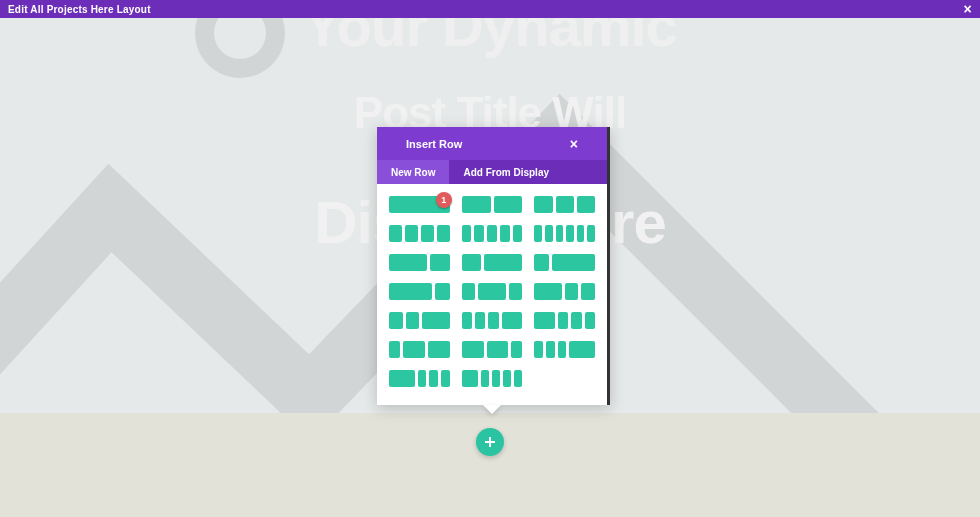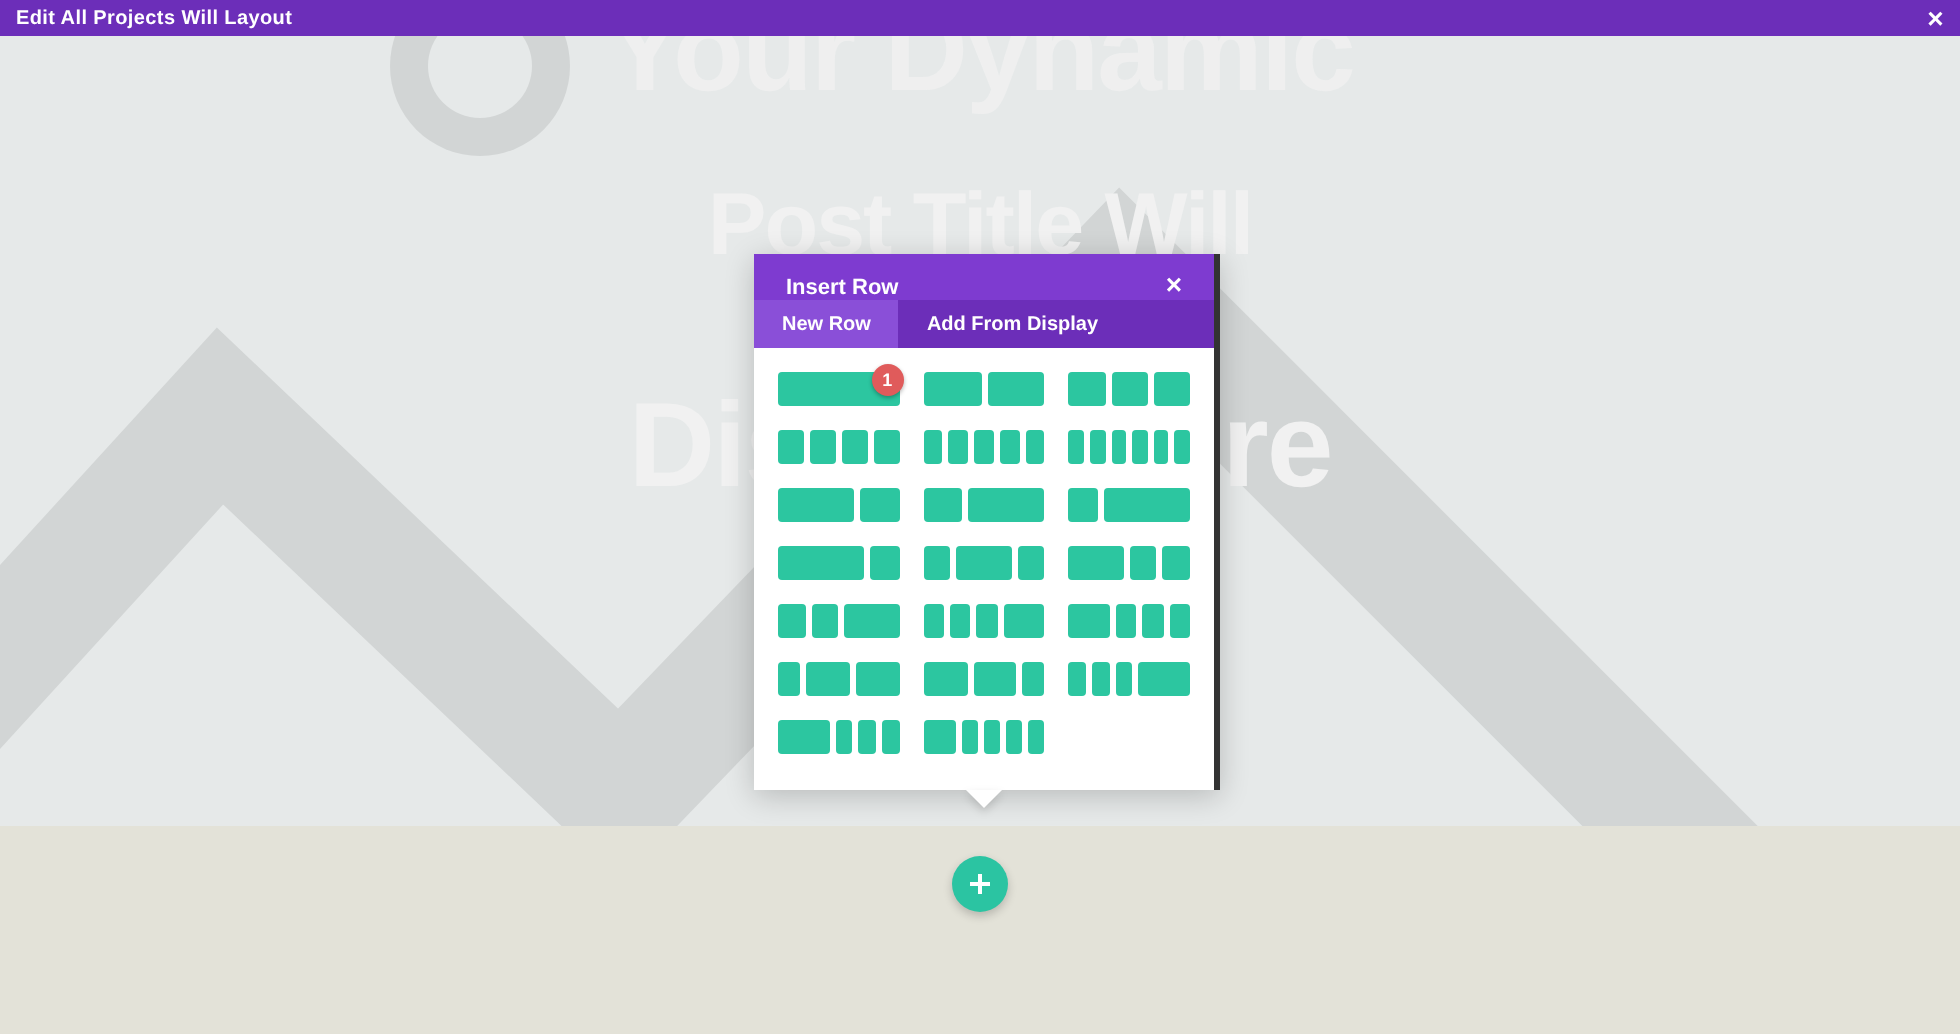--- a/index.html
+++ b/index.html
@@ -26,21 +26,21 @@
   .zig{position:absolute;top:0;left:-60px;width:1100px;height:395px;}
   
   .bgtext{position:absolute;left:0;right:0;text-align:center;color:var(--title);font-weight:800;letter-spacing:-1px;pointer-events:none;}
   .bgtext.l1{top:-26px;font-size:58px;opacity:.85;}
   .bgtext.l2{top:70px;font-size:44px;}
   .bgtext.l3{top:170px;font-size:60px;}
   
   .lower{position:absolute;left:0;right:0;top:413px;bottom:0;background:var(--bg-lower);}
   
   .modal{position:absolute;left:377px;top:127px;width:233px;background:#fff;box-shadow:0 3px 14px rgba(0,0,0,.2);border-right:3px solid #333;}
-  .modal-hdr{background:var(--purple-light);color:#fff;display:flex;align-items:flex-end;height:23px;padding:0 16px;font-size:11px;font-weight:bold;}
+  .modal-hdr{background:var(--purple-light);color:#fff;display:flex;align-items:center;height:33px;padding:0 29px;font-size:11px;font-weight:bold;}
   .modal-hdr .x{margin-left:auto;font-size:14px;cursor:pointer;}
   .tabs{display:flex;background:var(--purple);height:24px;}
   .tab{color:#fff;font-size:10px;font-weight:bold;display:flex;align-items:center;padding:0 14px;cursor:pointer;}
   .tab.active{background:var(--purple-tab-active);}
   .modal-body{padding:12px 12px 18px 12px;}
   .rowgrid{display:flex;gap:12px;margin-bottom:12px;}
   .rowgrid:last-child{margin-bottom:0;}
   .opt{flex:1;display:flex;gap:3px;height:17px;cursor:pointer;position:relative;}
   .opt.empty{visibility:hidden;}
   .col{background:var(--teal);flex:1;height:100%;border-radius:2px;}
@@ -48,21 +48,21 @@
   
   .pointer{position:absolute;left:50%;transform:translateX(-50%);bottom:-9px;width:0;height:0;border-left:9px solid transparent;border-right:9px solid transparent;border-top:9px solid #fff;filter:drop-shadow(0 2px 2px rgba(0,0,0,.15));}
   
   .addbtn{position:absolute;left:50%;top:428px;transform:translateX(-50%);width:28px;height:28px;border-radius:50%;background:var(--teal-circle);display:flex;align-items:center;justify-content:center;color:#fff;cursor:pointer;box-shadow:0 2px 5px rgba(0,0,0,.2);}
   .addbtn svg{width:10px;height:10px;}
 </style>
 </head>
 <body>
 
 <div class="topbar">
-  <span>Edit All Projects Will Layout</span>
+  <span>Edit All Projects Here Layout</span>
   <span class="close">×</span>
 </div>
 
 <div class="canvas">
   <svg class="zig" viewBox="0 0 1100 395" preserveAspectRatio="none">
     <circle cx="300" cy="15" r="45" fill="#d2d5d5"></circle>
     <circle cx="300" cy="15" r="26" fill="#e6e9e9"></circle>
     <polyline points="-40,420 170,190 370,380 620,120 1120,620" fill="none" stroke="#d2d5d5" stroke-width="62" stroke-linejoin="miter"></polyline>
   </svg>
   <div class="bgtext l1">Your Dynamic</div>

